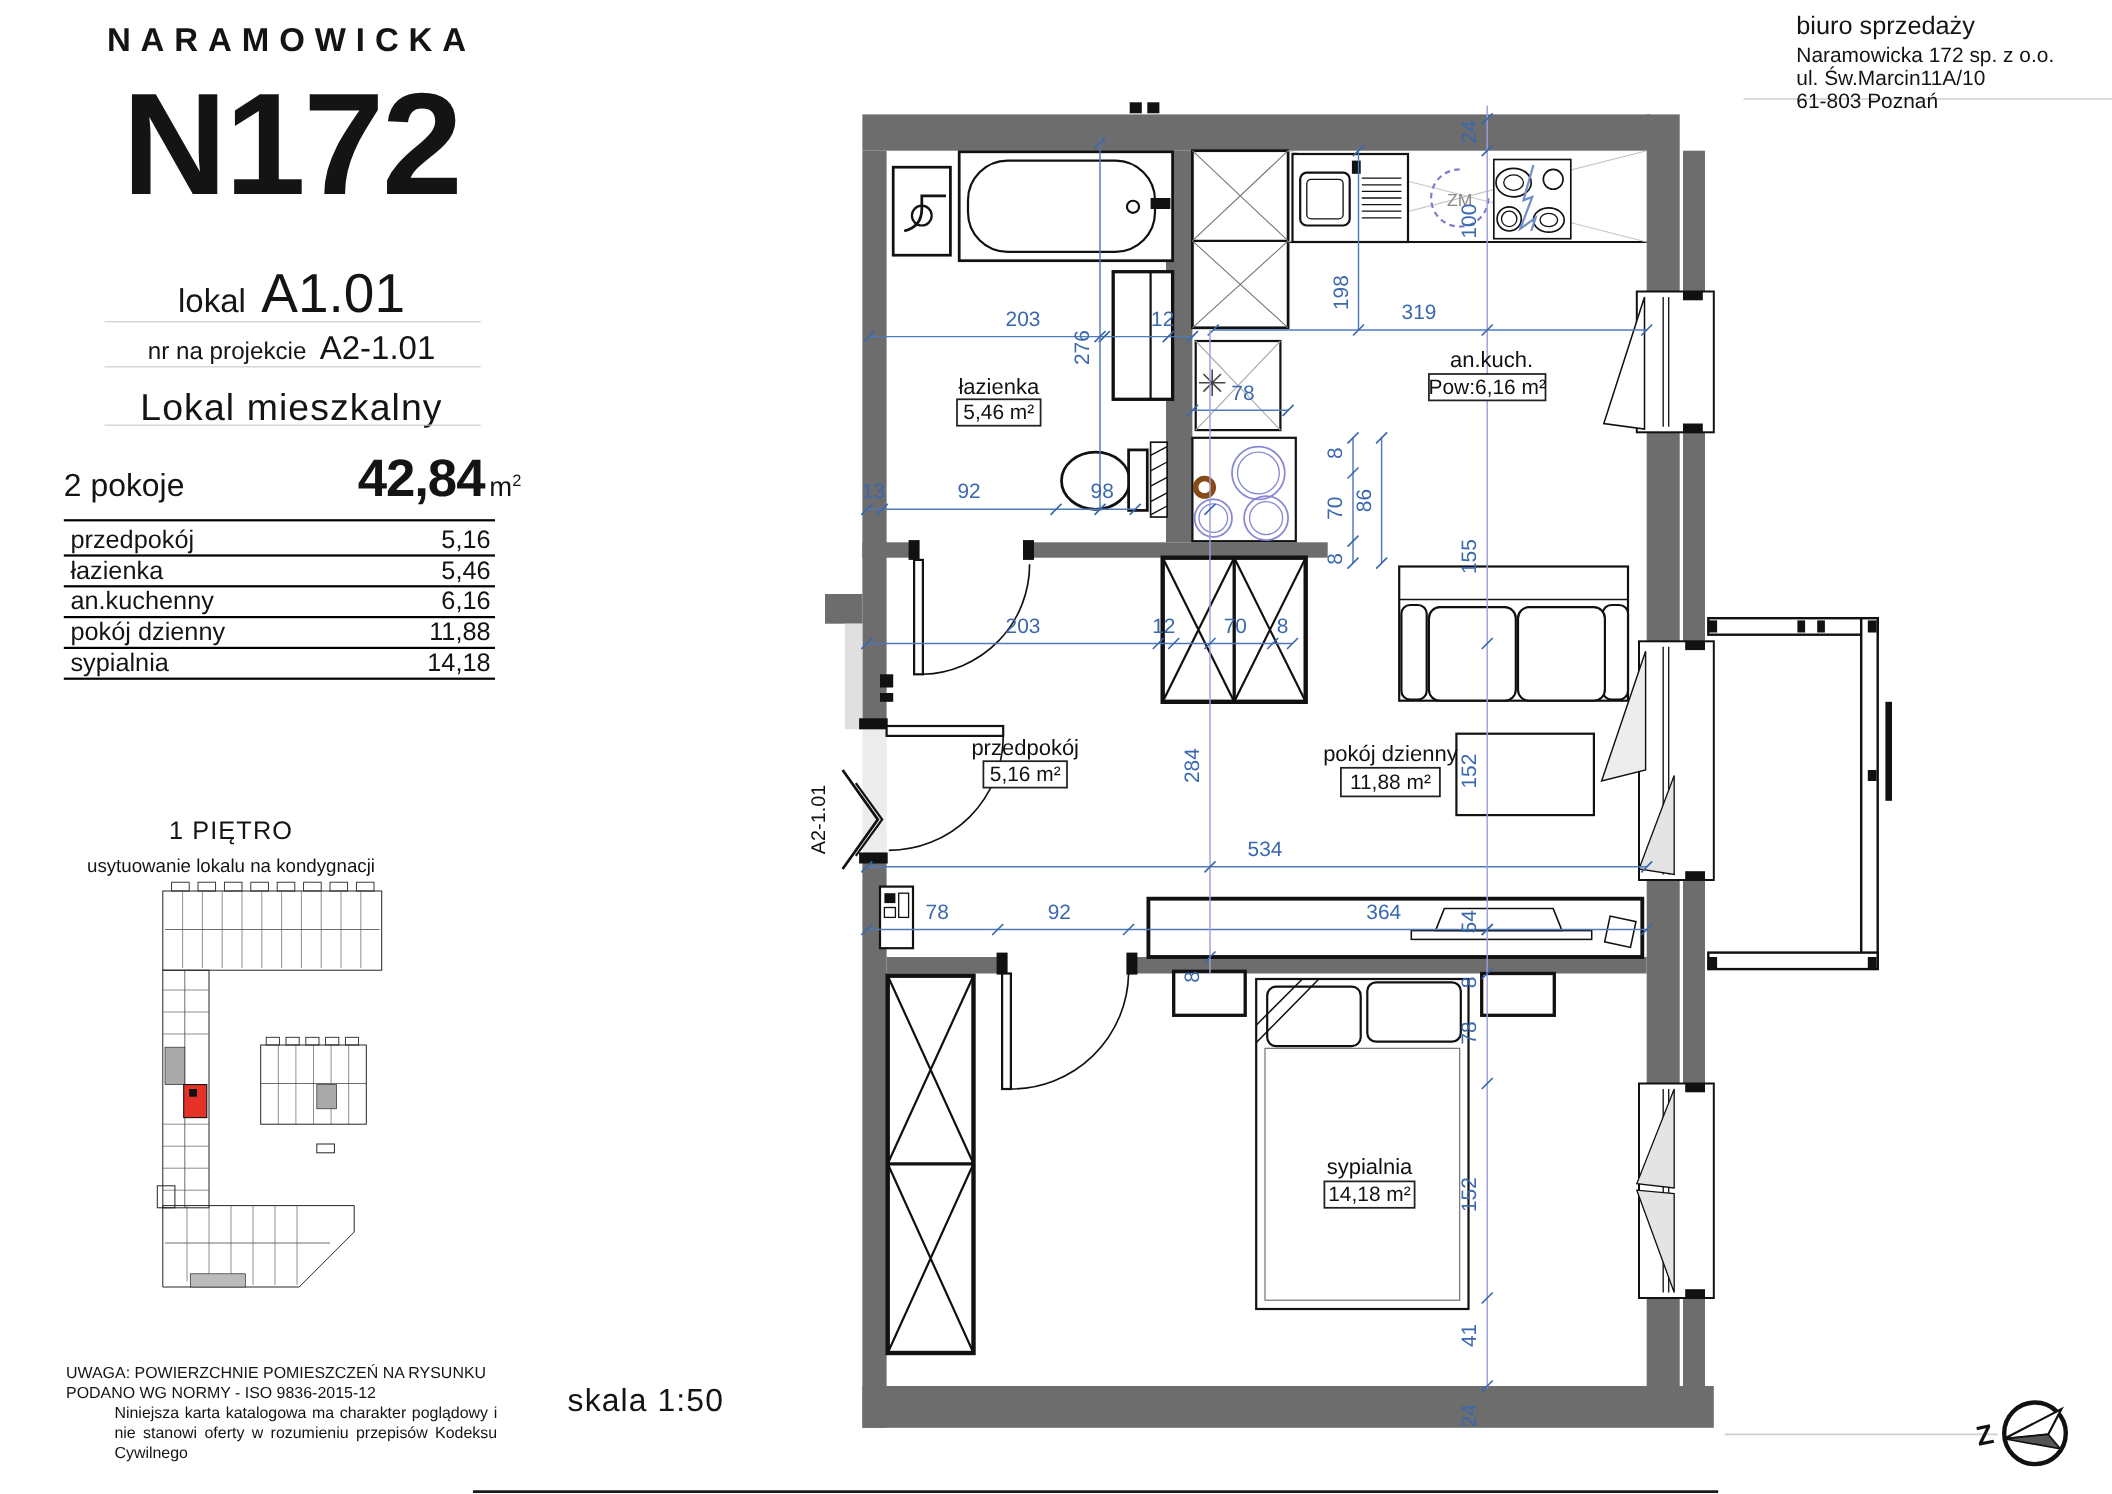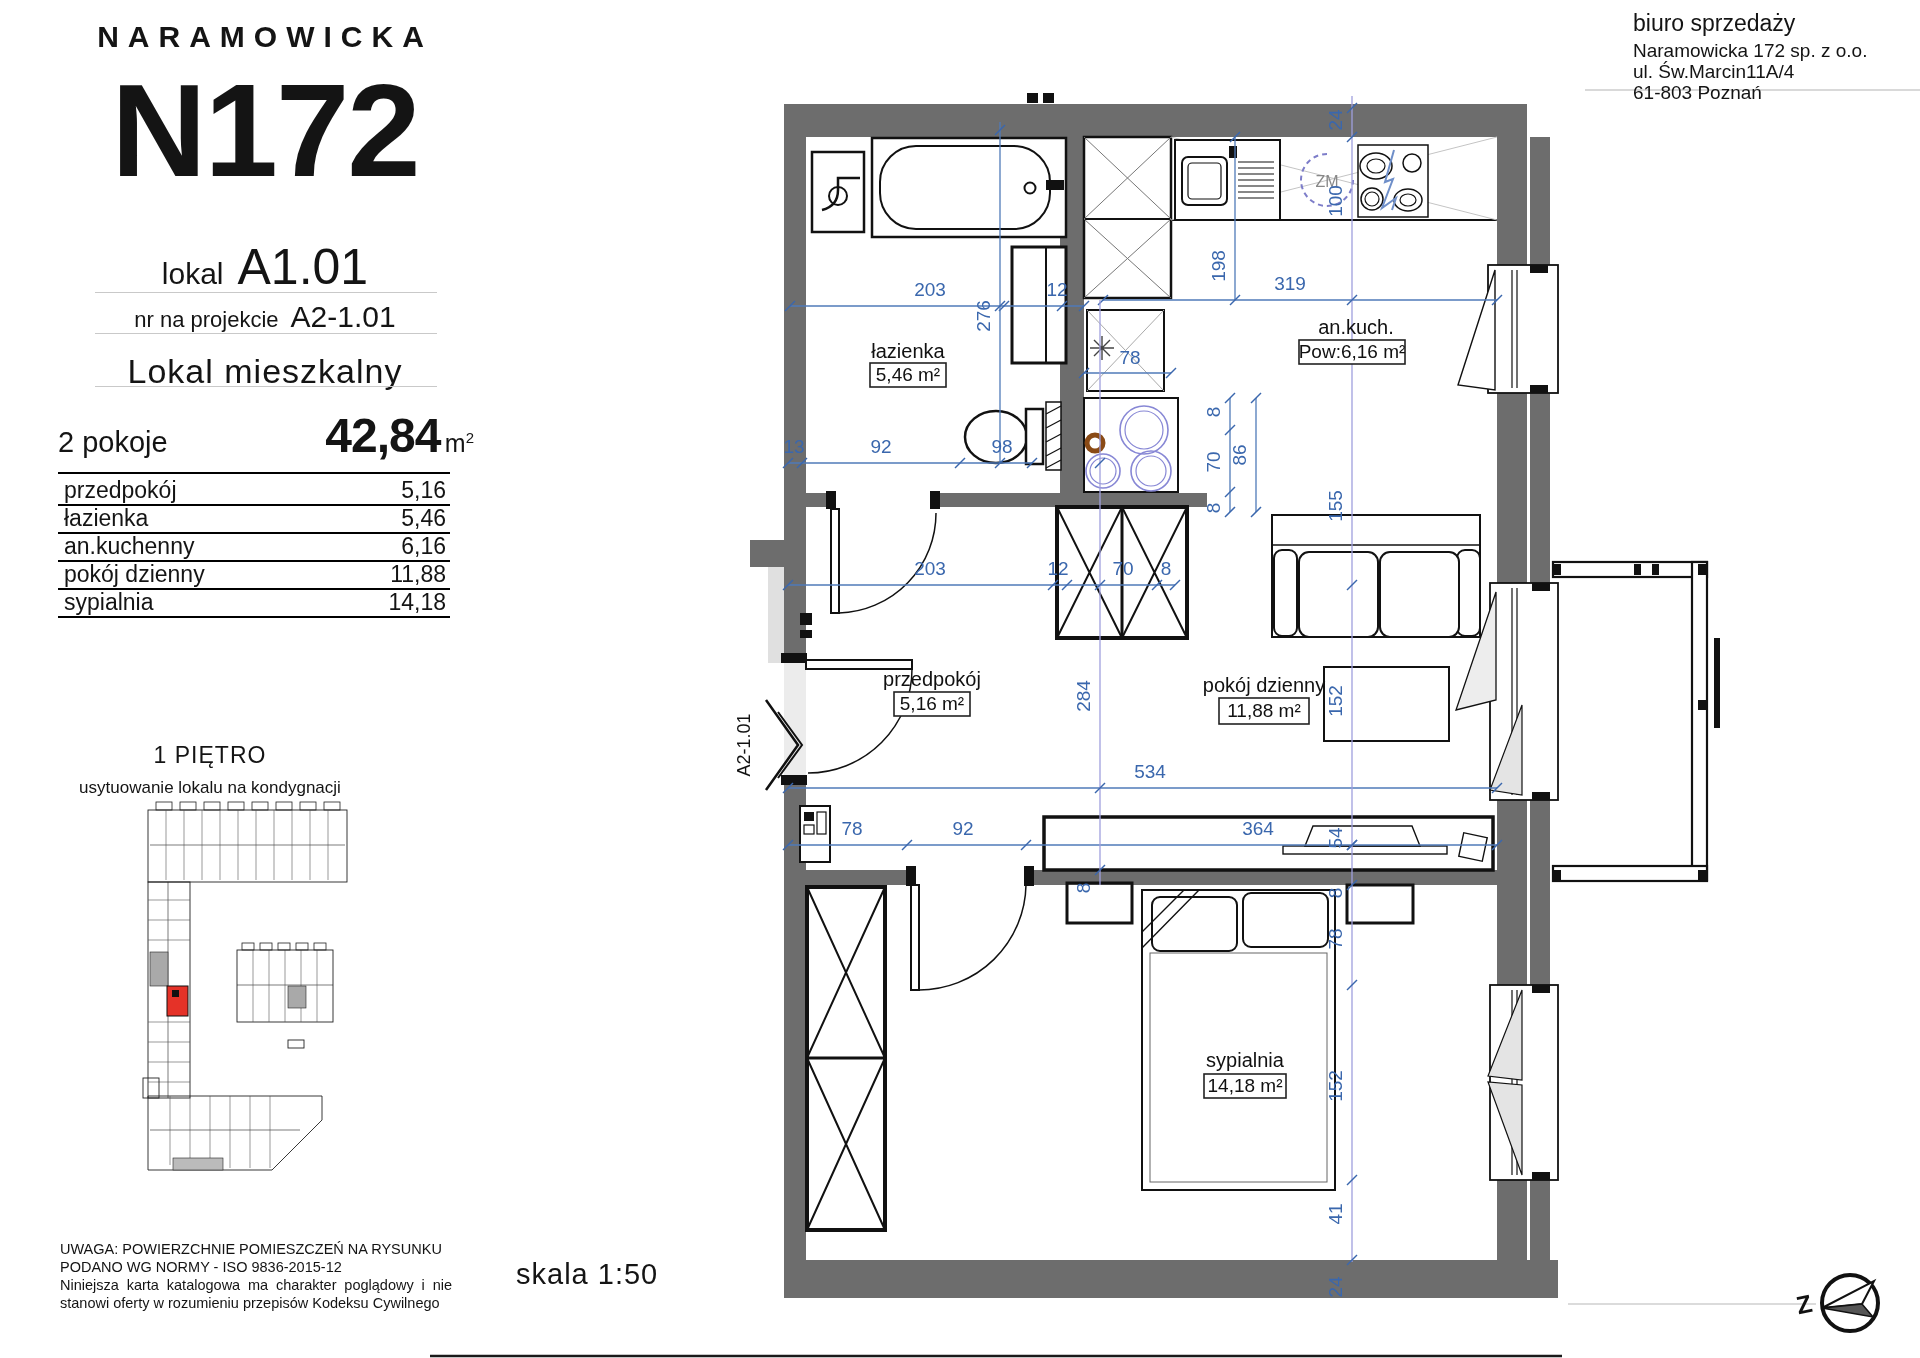--- a/index.html
+++ b/index.html
@@ -23,21 +23,21 @@
   .rooms-count{font-size:29px;font-weight:400;}
   .area-num{font-size:48px;font-weight:700;letter-spacing:-1px;}
   .area-unit{font-size:25px;font-weight:400;}
   .area-unit sup{font-size:15px;}
   .rooms-table{left:58px;top:472px;width:392px;border-top:2px solid #000;padding-top:4px;}
   .rooms-table .trow{display:flex;justify-content:space-between;border-bottom:2px solid #000;
                      font-size:23px;line-height:25px;padding:0 4px 1px 6px;}
   .floor-title{left:60px;top:742px;width:300px;text-align:center;font-size:23px;letter-spacing:1px;}
   .floor-sub{left:60px;top:778px;width:300px;text-align:center;font-size:17px;}
   .disclaimer{left:60px;top:1240px;width:392px;font-size:14.5px;line-height:18px;}
-  .disclaimer .just{text-align:justify;}
+  .disclaimer .just{text-align:justify;margin-left:44px;}
   .seller{left:1633px;top:10px;width:287px;}
   .seller .s1{font-size:23px;margin-bottom:3px;}
   .seller .s2{font-size:19px;line-height:21px;}
   .scale-label{left:516px;top:1258px;font-size:29px;letter-spacing:1px;}
   svg{position:absolute;left:0;top:0;font-family:"Liberation Sans",sans-serif;}
   .dimtext{fill:#3a67ad;font-size:19px;}
   .roomname{fill:#111;font-size:20px;}
   .roomarea{fill:#111;font-size:19px;}
 </style>
 </head>
@@ -473,18 +473,18 @@
 
   <div class="abs disclaimer">
     <div>UWAGA: POWIERZCHNIE POMIESZCZEŃ NA RYSUNKU</div>
     <div>PODANO WG NORMY - ISO 9836-2015-12</div>
     <div class="just">Niniejsza karta katalogowa ma charakter poglądowy i nie stanowi oferty w rozumieniu przepisów Kodeksu Cywilnego</div>
   </div>
 
   <div class="abs seller">
     <div class="s1">biuro sprzedaży</div>
     <div class="s2">Naramowicka 172 sp. z o.o.</div>
-    <div class="s2">ul. Św.Marcin11A/4</div>
+    <div class="s2">ul. Św.Marcin11A/10</div>
     <div class="s2">61-803 Poznań</div>
   </div>
 
   <div class="abs scale-label">skala 1:50</div>
 </div>
 
 </body></html>

